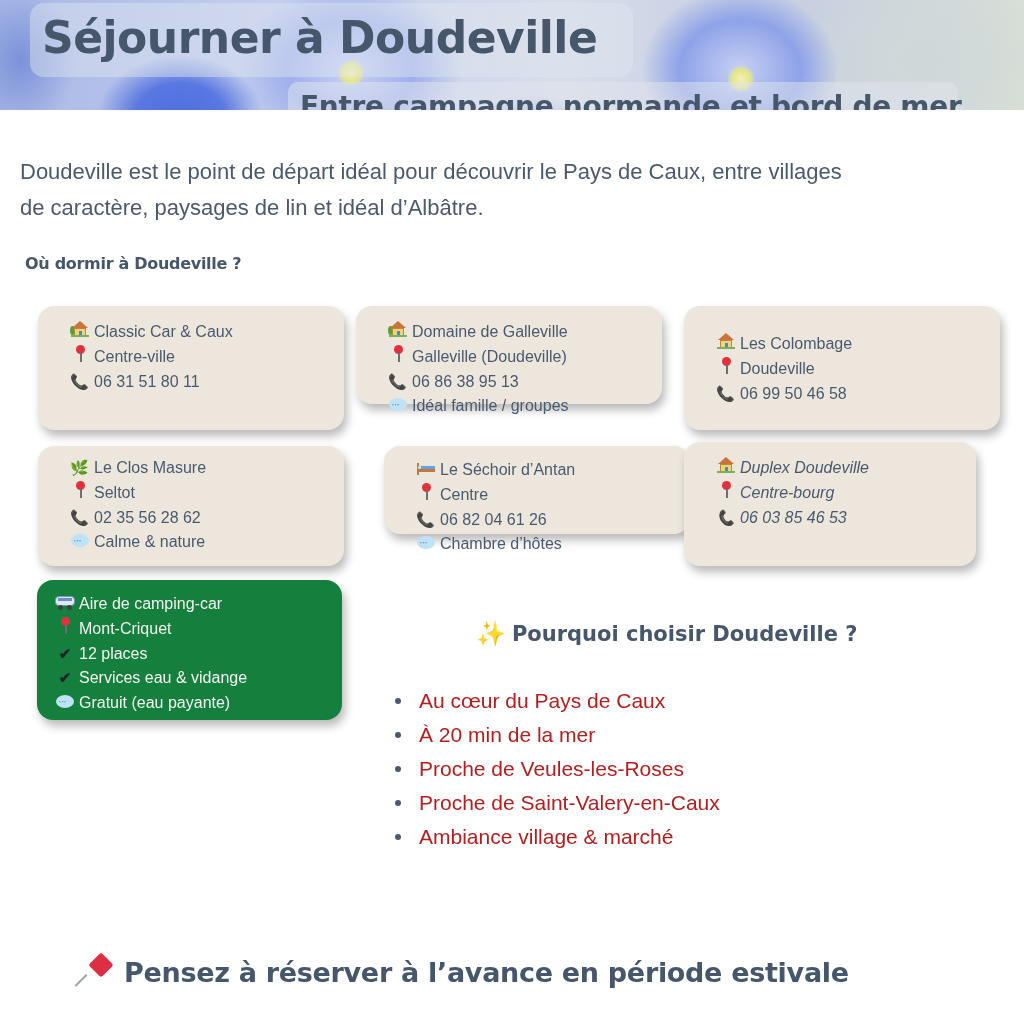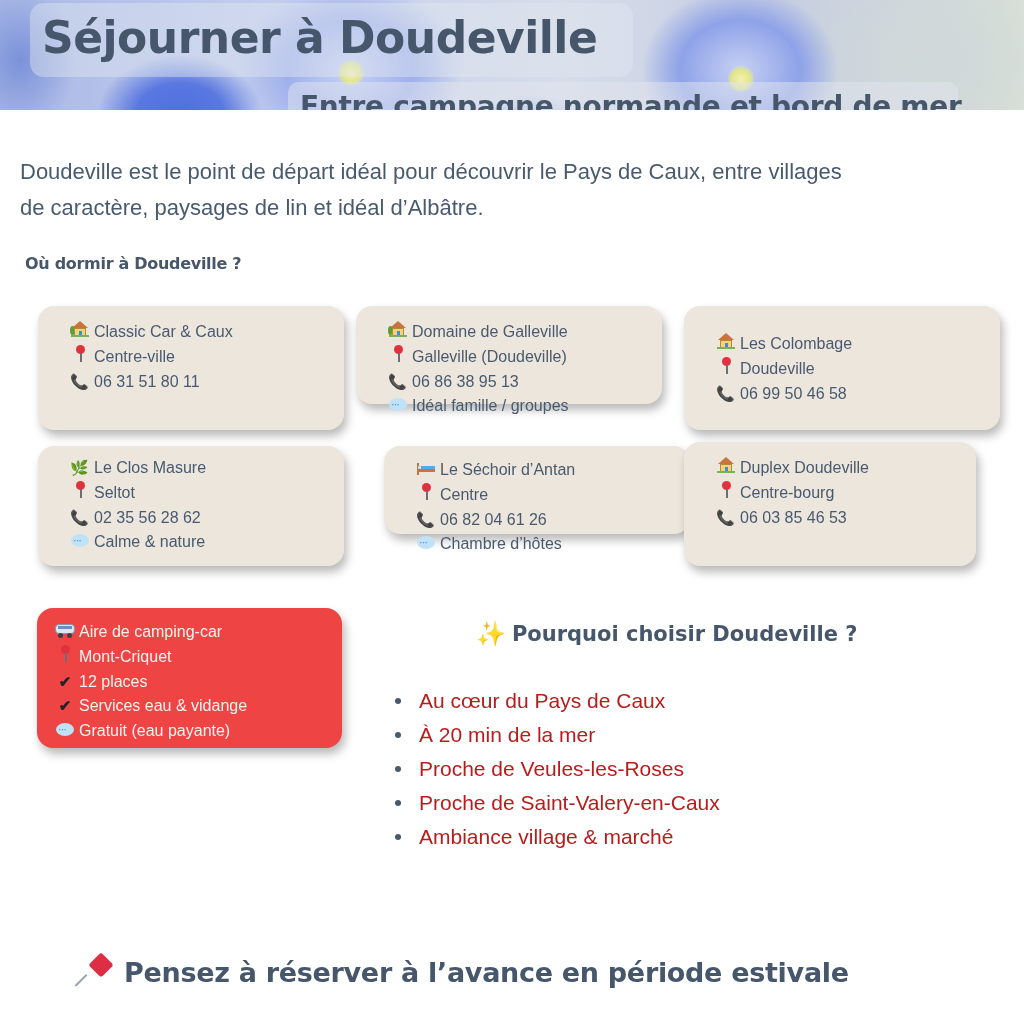--- a/index.html
+++ b/index.html
@@ -52,21 +52,21 @@
       color: #46566b; letter-spacing: -0.3px;
     }
 
     
     .card {
       position: absolute; background: #ece6dd; border-radius: 16px;
       box-shadow: 3px 6px 10px rgba(0,0,0,0.28);
       padding: 14px 0 0 32px;
       font-family: "Liberation Sans", sans-serif; font-size: 16px; color: #4a5a6e;
     }
-    .card.green { background: #ef4444; color: #f3f4f0; padding: 12px 0 0 18px; margin-top: 28px; }
+    .card.green { background: #15803d; color: #f3f4f0; padding: 12px 0 0 18px; }
     .card .line { height: 24.8px; line-height: 24.8px; white-space: nowrap; display: flex; align-items: center; }
     .card .ico { display: inline-block; width: 20px; margin-right: 4px; text-align: center; font-size: 15px; }
 
     .pin { display:inline-block; position: relative; width: 10px; height: 18px; }
     .pin::before { content:""; position:absolute; left:1px; top:1px; width:9px; height:9px; border-radius:50%; background:#e0323e; }
     .pin::after { content:""; position:absolute; left:4.5px; top:9px; width:2px; height:9px; background:#6b6f75; }
 
     .phone { color: #2b2f33; font-size: 16px; }
     .bubble {
       display:inline-block; position: relative; width: 18px; height: 13px; border-radius: 50%;
@@ -223,21 +223,21 @@
   <div class="line">
     <span class="ico phone">📞</span>
     <span>06 82 04 61 26</span>
   </div>
   <div class="line">
     <span class="ico"><span class="bubble"></span></span>
     <span>Chambre d’hôtes</span>
   </div>
 </div>
 
-<div class="card" style="left:684px; top:442px; width:292px; height:124px; ">
+<div class="card" style="left:684px; top:442px; width:292px; height:124px; font-style:italic;">
   <div class="line">
     <span class="ico"><span class="house"><span class="roof"></span><span class="wall"></span><span class="door"></span><span class="grass"></span></span></span>
     <span>Duplex Doudeville</span>
   </div>
   <div class="line">
     <span class="ico"><span class="pin"></span></span>
     <span>Centre-bourg</span>
   </div>
   <div class="line">
     <span class="ico phone">📞</span>

